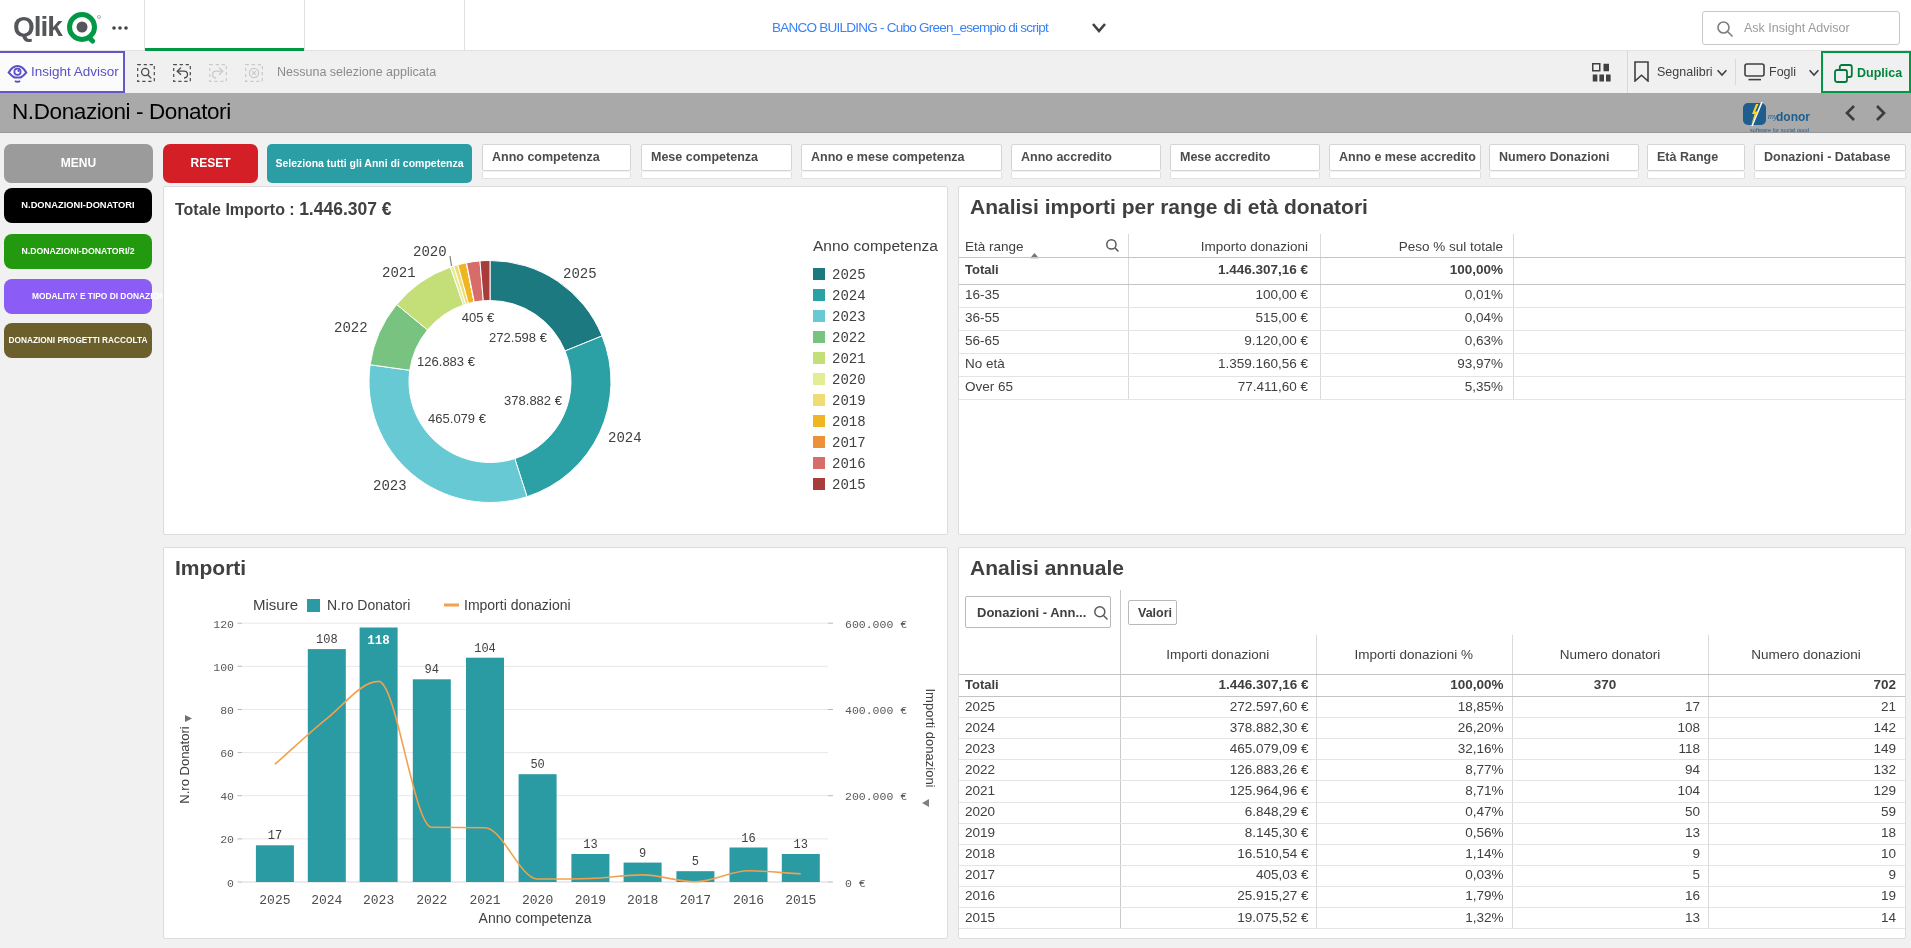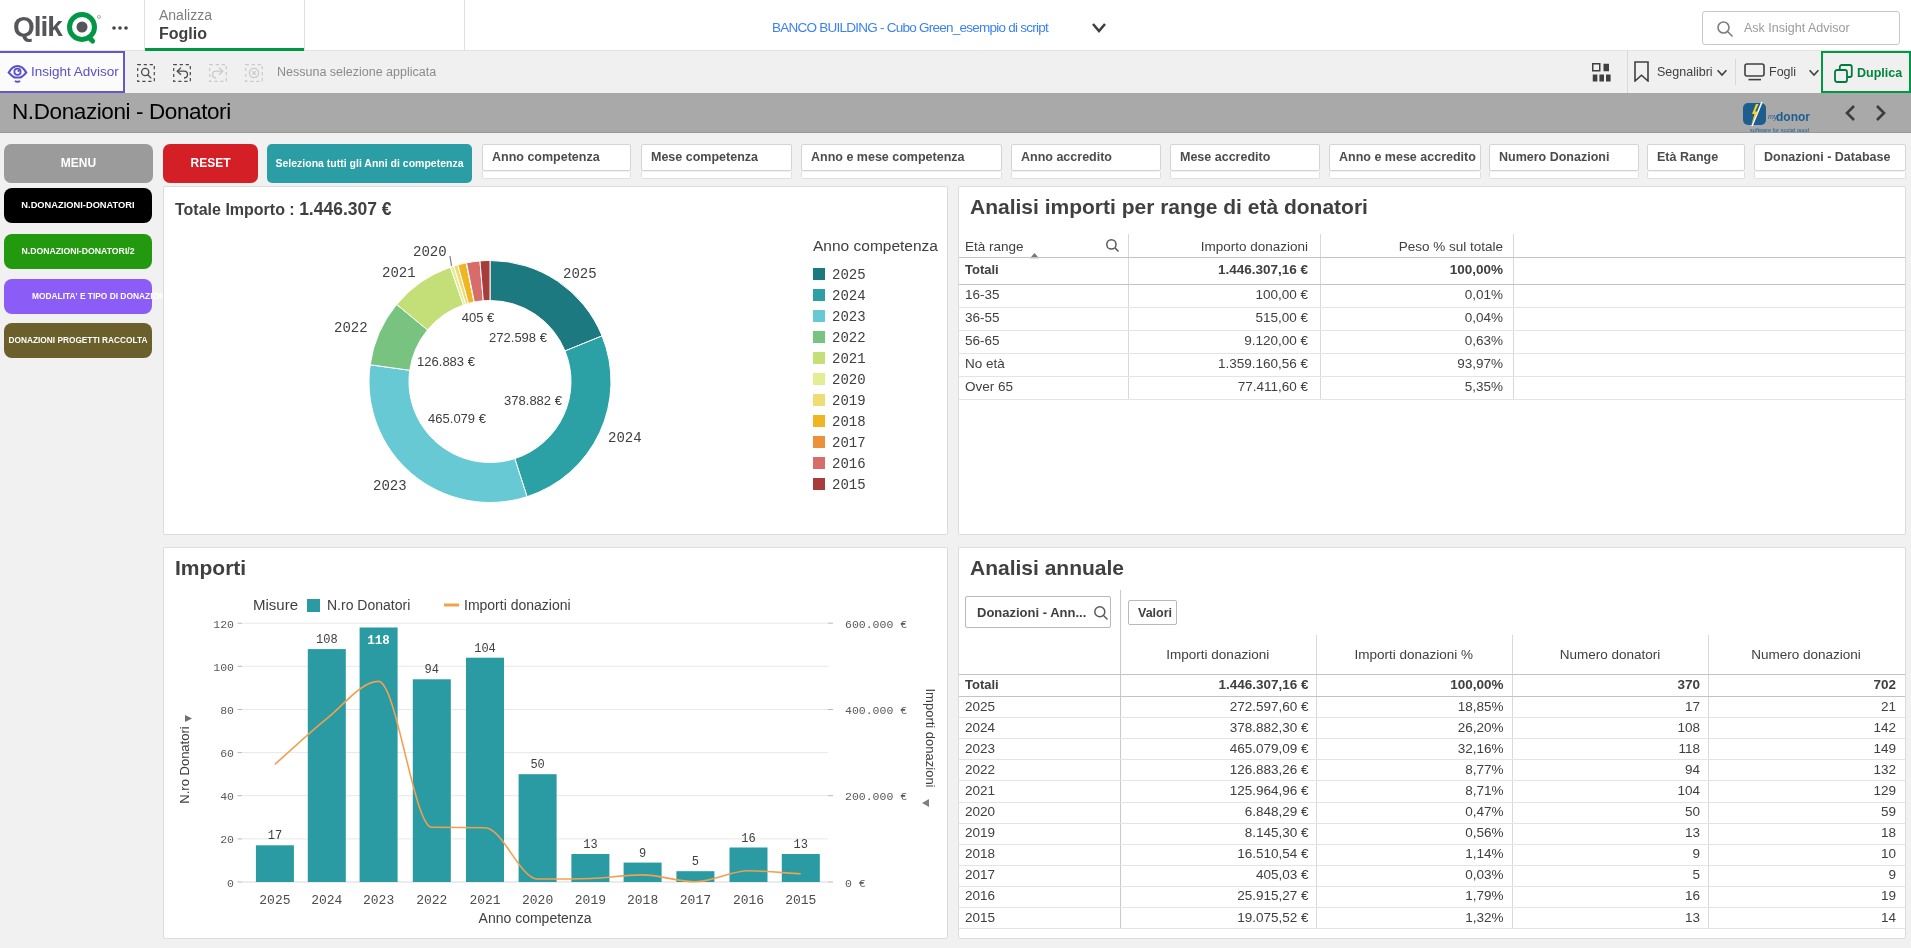--- a/index.html
+++ b/index.html
@@ -62,24 +62,20 @@
     <circle cx="69" cy="17" r="5.5" fill="#54565a"></circle>
     <rect x="76" y="24" width="10" height="5" rx="2.5" fill="#009845" transform="rotate(45 76 24)"></rect>
     <circle cx="86" cy="7" r="1.5" fill="none" stroke="#9a9a9a" stroke-width="0.8"></circle>
     <circle cx="101" cy="18" r="1.8" fill="#444"></circle>
       <circle cx="107" cy="18" r="1.8" fill="#444"></circle>
       <circle cx="113" cy="18" r="1.8" fill="#444"></circle>
   </svg>
   <div class="vdiv" style="left:144px;"></div>
   <div class="vdiv" style="left:304px;"></div>
   <div class="vdiv" style="left:464px;"></div>
-  <div class="tab" style="left:144px;width:160px;">
-      <div class="t1">Analizza</div>
-      <div class="t2">Foglio</div>
-    </div>
   <div id="apptitle">BANCO BUILDING - Cubo Green_esempio di script</div>
   <svg class="abs" style="left:1091px;top:22px;" width="16" height="12" viewBox="0 0 16 12">
       <path d="M2 2 L8 9 L14 2" fill="none" stroke="#404040" stroke-width="2.6"></path>
     </svg>
   <div id="searchbox">
     <svg class="abs" style="left:12px;top:7px;" width="20" height="20" viewBox="0 0 20 20">
         <circle cx="8.5" cy="8.5" r="5.5" fill="none" stroke="#7e7e7e" stroke-width="1.6"></circle>
         <line x1="12.8" y1="12.8" x2="17.5" y2="17.5" stroke="#7e7e7e" stroke-width="1.6"></line>
       </svg>
     <span>Ask Insight Advisor</span>
@@ -421,21 +417,21 @@
   <div class="hline" style="left:0;top:274.6px;width:946px;"></div>
   <div class="hline" style="left:0;top:295.7px;width:946px;"></div>
   <div class="hline" style="left:0;top:316.8px;width:946px;"></div>
   <div class="hline" style="left:0;top:337.9px;width:946px;"></div>
   <div class="hline" style="left:0;top:359.0px;width:946px;"></div>
   <div class="hline" style="left:0;top:380.1px;width:946px;"></div>
 
   <div class="tcell" style="left:6px;top:128.8px;font-weight:bold;">Totali</div>
   <div class="tcell num" style="left:159.5px;top:128.8px;width:190px;font-weight:bold;font-size:13.5px;">1.446.307,16 €</div>
   <div class="tcell num" style="left:354.5px;top:128.8px;width:190px;font-weight:bold;font-size:13.5px;">100,00%</div>
-  <div class="tcell num" style="left:551px;top:128.8px;width:190px;font-weight:bold;font-size:13.5px;">370</div>
+  <div class="tcell num" style="left:551px;top:128.8px;width:190px;font-weight:bold;font-size:13.5px;text-align:center;">370</div>
   <div class="tcell num" style="left:747px;top:128.8px;width:190px;font-weight:bold;font-size:13.5px;">702</div>
   <div class="tcell" style="left:6px;top:150.6px;font-size:13.5px;">2025</div>
   <div class="tcell num" style="left:159.5px;top:150.6px;width:190px;font-size:13.5px;">272.597,60 €</div>
   <div class="tcell num" style="left:354.5px;top:150.6px;width:190px;font-size:13.5px;">18,85%</div>
   <div class="tcell num" style="left:551px;top:150.6px;width:190px;font-size:13.5px;">17</div>
   <div class="tcell num" style="left:747px;top:150.6px;width:190px;font-size:13.5px;">21</div>
   <div class="tcell" style="left:6px;top:171.6px;font-size:13.5px;">2024</div>
   <div class="tcell num" style="left:159.5px;top:171.6px;width:190px;font-size:13.5px;">378.882,30 €</div>
   <div class="tcell num" style="left:354.5px;top:171.6px;width:190px;font-size:13.5px;">26,20%</div>
   <div class="tcell num" style="left:551px;top:171.6px;width:190px;font-size:13.5px;">108</div>

